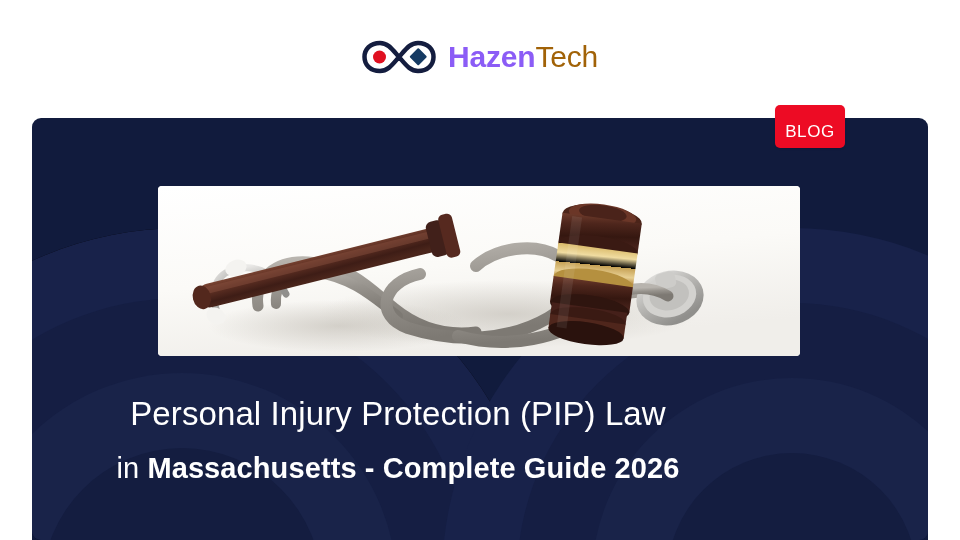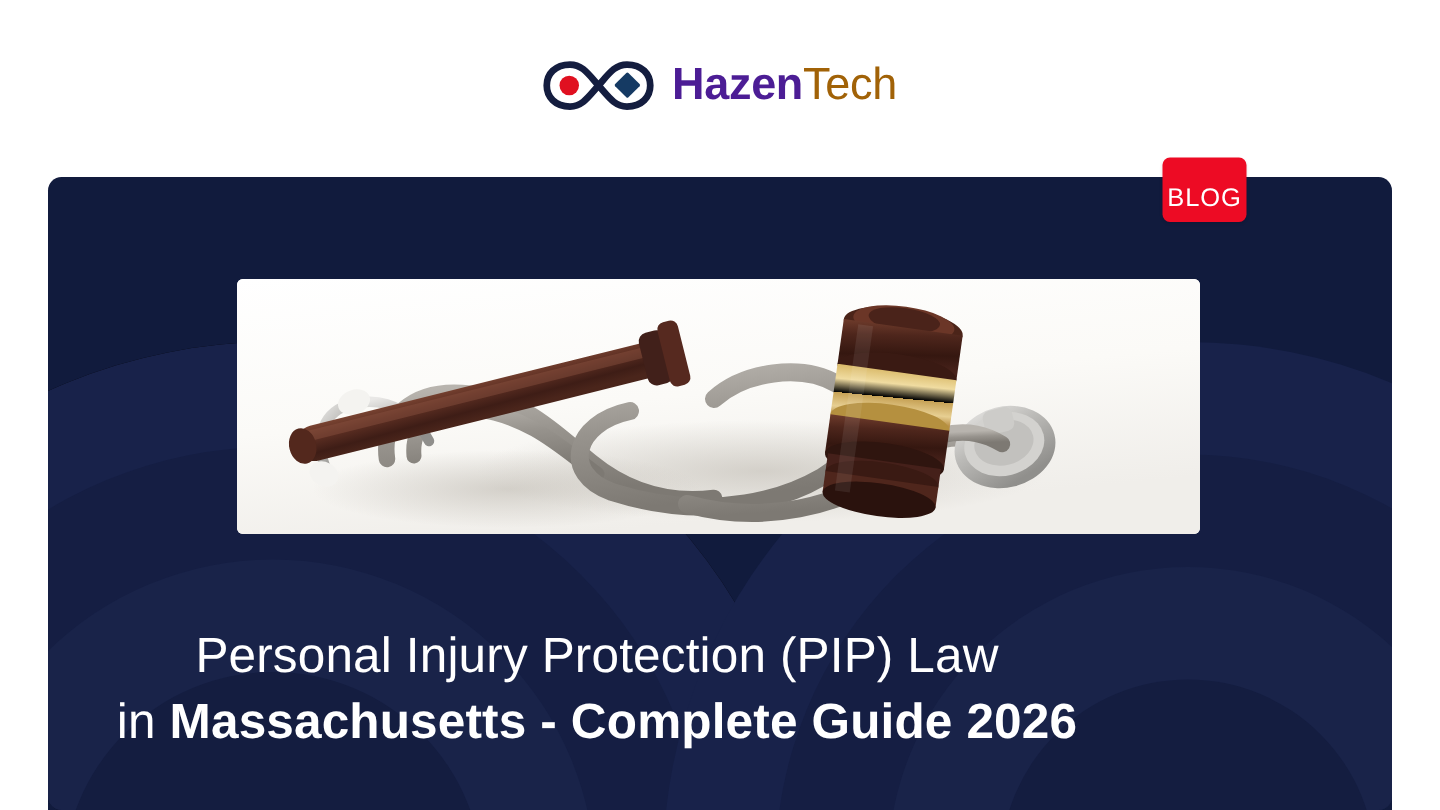--- a/index.html
+++ b/index.html
@@ -50,21 +50,21 @@
   }
   .brand-wordmark {
     font-size: 30px;
     letter-spacing: -0.2px;
     line-height: 1;
     white-space: nowrap;
     color: #1c2546;
   }
   .brand-wordmark .wm-strong {
     font-weight: 700;
-    color: #4c1d95;
+    color: #8b5cf6;
   }
   .brand-wordmark .wm-light {
     font-weight: 300;
     color: #a16207;
   }
 
   
   .hero-card {
     position: absolute;
     left: 32px;
@@ -81,21 +81,21 @@
     width: 100%;
     height: 100%;
     pointer-events: none;
   }
 
   
   .blog-badge {
     position: absolute;
     left: 775px;
     top: 105px;
-    width: 56px;
+    width: 70px;
     height: 43px;
     background: #ed0b24;
     border-radius: 5px;
     display: flex;
     align-items: center;
     justify-content: center;
     z-index: 6;
     box-shadow: 0 1px 2px rgba(0,0,0,0.10);
   }
   .blog-badge span {
@@ -118,40 +118,40 @@
     overflow: hidden;
     background: #fbfaf8;
     z-index: 4;
   }
   .hero-photo svg { display: block; width: 100%; height: 100%; }
 
   
   .hero-title {
     position: absolute;
     left: 32px;
-    top: 416px;
+    top: 393px;
     width: 732px;
     text-align: center;
     z-index: 5;
     color: #ffffff;
   }
   .hero-title .t-line {
     display: block;
     line-height: 1.30;
     white-space: nowrap;
   }
   .hero-title .t-line-1 {
     font-size: 33px;
     font-weight: 300;
     letter-spacing: 0.1px;
   }
   .hero-title .t-line-2 {
-    font-size: 33px;
+    font-size: 29px;
     letter-spacing: 0.1px;
-    margin-top: 1px;
+    margin-top: 14px;
   }
   .hero-title .t-thin { font-weight: 300; }
   .hero-title .t-bold { font-weight: 700; }
 </style>
 </head>
 <body>
 
 <div class="page">
 
   <div class="brand-header">

